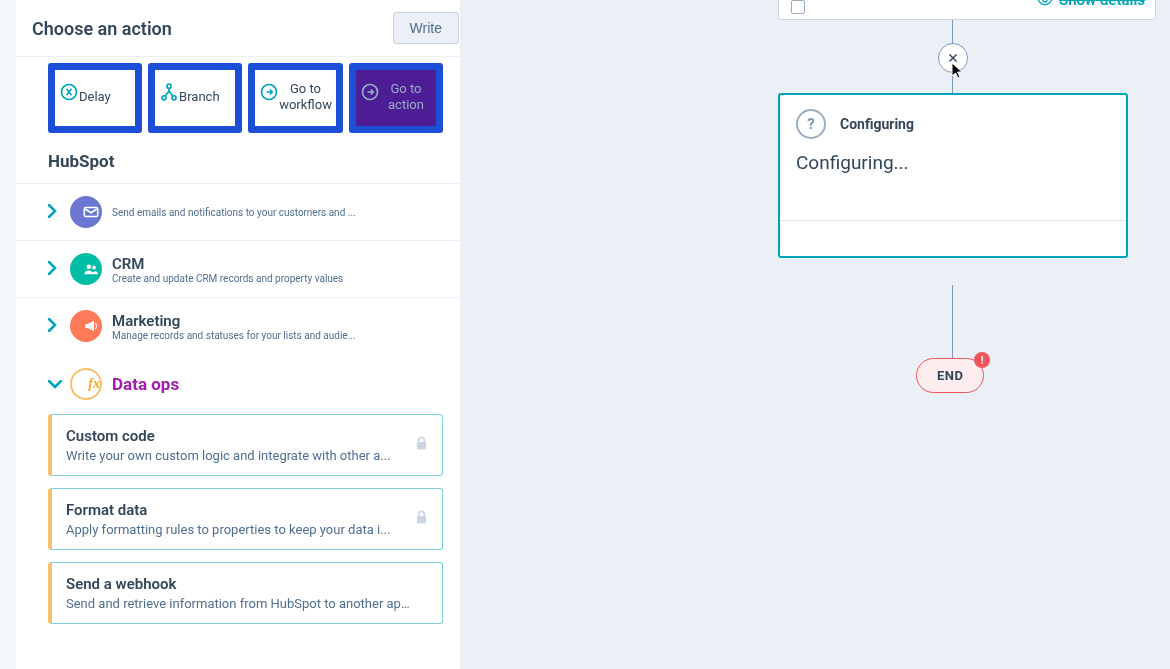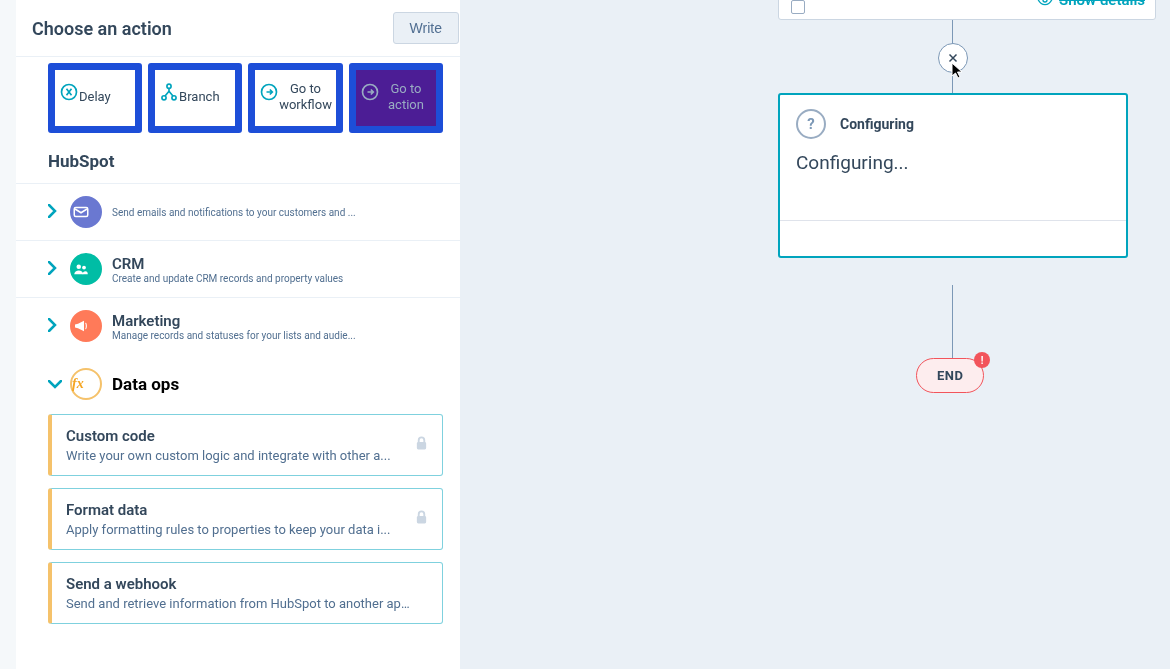--- a/index.html
+++ b/index.html
@@ -123,21 +123,21 @@
       font-size: 14px;
       width: 12px;
       flex-shrink: 0;
     }
     .cat-icon {
       width: 32px;
       height: 32px;
       border-radius: 50%;
       display: flex;
       align-items: center;
-      justify-content: flex-start;
+      justify-content: flex-end;
       flex-shrink: 0;
     }
     .cat-icon.purple-filled { background: #6a78d1; color: #fff; border: 2px solid #6a78d1;}
     .cat-icon.teal-filled { background: #00bda5; color: #fff; border: 2px solid #00bda5;}
     .cat-icon.orange-filled { background: #ff7a59; color: #fff; border: 2px solid #ff7a59;}
     .cat-icon.yellow { background: #fff; border: 2px solid #f5c26b; color: #f5a623; }
     .cat-text {
       flex: 1;
       min-width: 0;
     }
@@ -156,21 +156,21 @@
     .dataops-header {
       display: flex;
       align-items: center;
       padding: 14px 16px 14px 32px;
       gap: 10px;
       cursor: pointer;
     }
     .dataops-title {
       font-size: 17px;
       font-weight: 700;
-      color: #000000;
+      color: #a21caf;
     }
     .card-list {
       padding: 0 32px;
     }
     .action-card {
       border: 1px solid #7fd1de;
       border-left: 4px solid #f5c26b;
       border-radius: 3px;
       padding: 12px 32px 12px 14px;
       margin-bottom: 12px;

